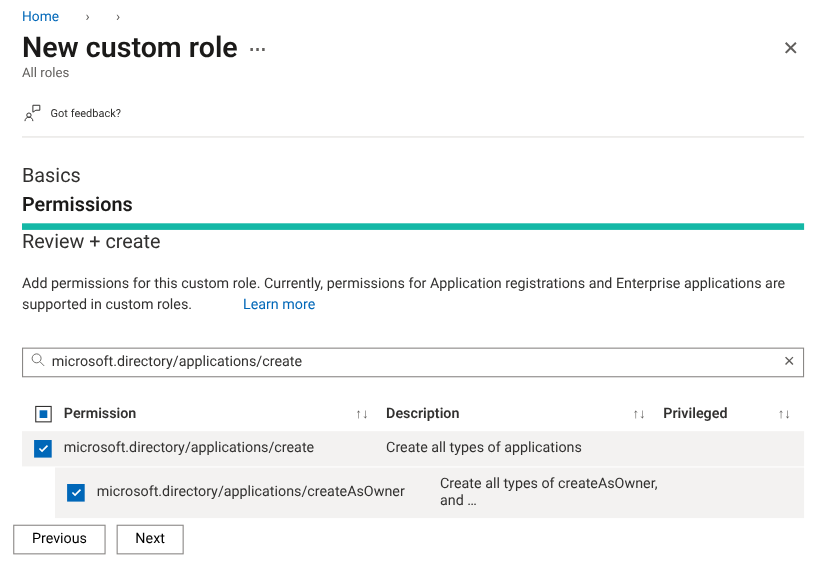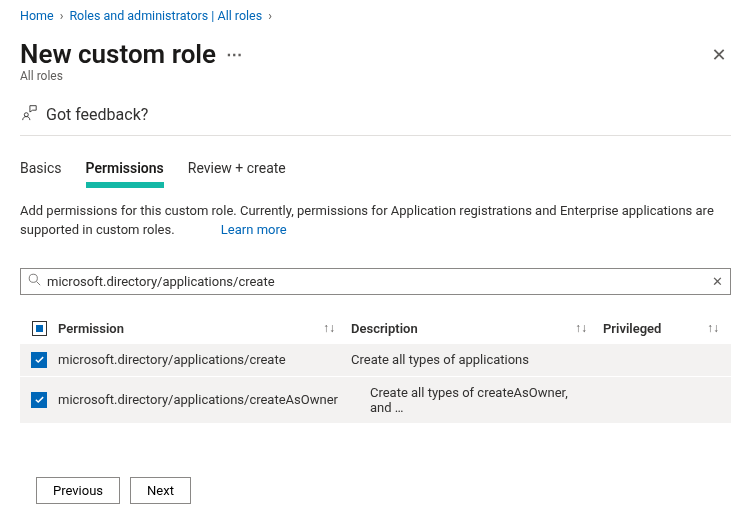--- a/index.html
+++ b/index.html
@@ -13,22 +13,22 @@
     height: 520px;
     overflow: hidden;
     position: relative;
   }
   .page { padding: 8px 20px 0 20px; }
   .breadcrumb {
     font-size: 12.5px;
     color: #605e5c;
     display: flex;
     align-items: center;
-    gap: 6px;
-    margin-bottom: 16px;
+    gap: 24px;
+    margin-bottom: 6px;
   }
   .breadcrumb a { color: #0067b8; text-decoration: none; cursor: pointer; }
   .breadcrumb .sep { color: #605e5c; }
   .title-row {
     display: flex;
     align-items: center;
     justify-content: space-between;
     margin-top: 2px;
   }
   .page-title {
@@ -49,29 +49,29 @@
     display: flex; align-items: center; justify-content: center;
   }
   .subtitle { font-size: 12px; color: #605e5c; margin-top: 0px; }
   .feedback-row {
     margin-top: 20px;
     padding-bottom: 10px;
     border-bottom: 1px solid #e1dfdd;
     display: flex;
     align-items: center;
     gap: 8px;
-    font-size: 16px;
+    font-size: 10px;
     color: #323130;
   }
   .feedback-row .icon { color: #333; }
   .tabs {
     display: flex;
-    gap: 24px;
     margin-top: 24px;
-    font-size: 14px;
+    font-size: 18px;
+    flex-direction: column;
   }
   .tab { cursor: pointer; padding-bottom: 6px; color: #323130; }
   .tab.active {
     color: #1b1a19;
     font-weight: 600;
     border-bottom: 6px solid #14b8a6;
   }
   .desc {
     margin-top: 14px;
     font-size: 13px;
@@ -107,21 +107,21 @@
   .table { margin-top: 18px; }
   .thead, .trow {
     display: grid;
     grid-template-columns: 34px 1fr 24px 220px 24px 100px 24px;
     align-items: center;
     padding: 8px 0;
     gap: 4px;
   }
   .thead { font-weight: 600; font-size: 13px; color: #323130; }
   .trow { font-size: 13px; color: #323130; background: #f3f2f1; }
-  .trow + .trow { margin-top: 1px; }
+  .trow + .trow { margin-top: 1px; margin-left: 30px; }
   .sort-icon { color: #605e5c; font-size: 12px; cursor: pointer; text-align: right; padding-right: 12px; }
   .checkbox-wrap { display: flex; align-items: center; justify-content: center; padding-left: 4px; }
   .hdr-checkbox {
     width: 15px; height: 15px;
     border: 1px solid #323130;
     background: #fff;
     display:flex;align-items:center;justify-content:center;
     cursor: pointer;
   }
   .hdr-checkbox::after {
@@ -131,42 +131,41 @@
   .row-checkbox {
     width: 16px; height: 16px;
     background: #0067b8;
     display: flex; align-items: center; justify-content: center;
     cursor: pointer;
   }
   .row-checkbox svg { display:block; }
   .btn-row {
     position: absolute;
     bottom: 16px;
-    left: 36px;
+    left: 12px;
     display: flex;
     gap: 10px;
   }
   .btn {
     padding: 5px 16px;
     border: 1px solid #8a8886;
     background: #fff;
     font-size: 13px;
     font-family: inherit;
     cursor: pointer;
   }
 </style>
 </head>
 <body>
 
 <div class="page">
 
   <div class="breadcrumb">
     <a>Home</a>
     <span class="sep">›</span>
-    <a>Roles and administrators | All roles</a>
     <span class="sep">›</span>
   </div>
 
   <div class="title-row">
     <h1 class="page-title">
       <span>New custom role</span>
       <span class="ellipsis">⋯</span>
     </h1>
     <div class="close-x">✕</div>
   </div>

